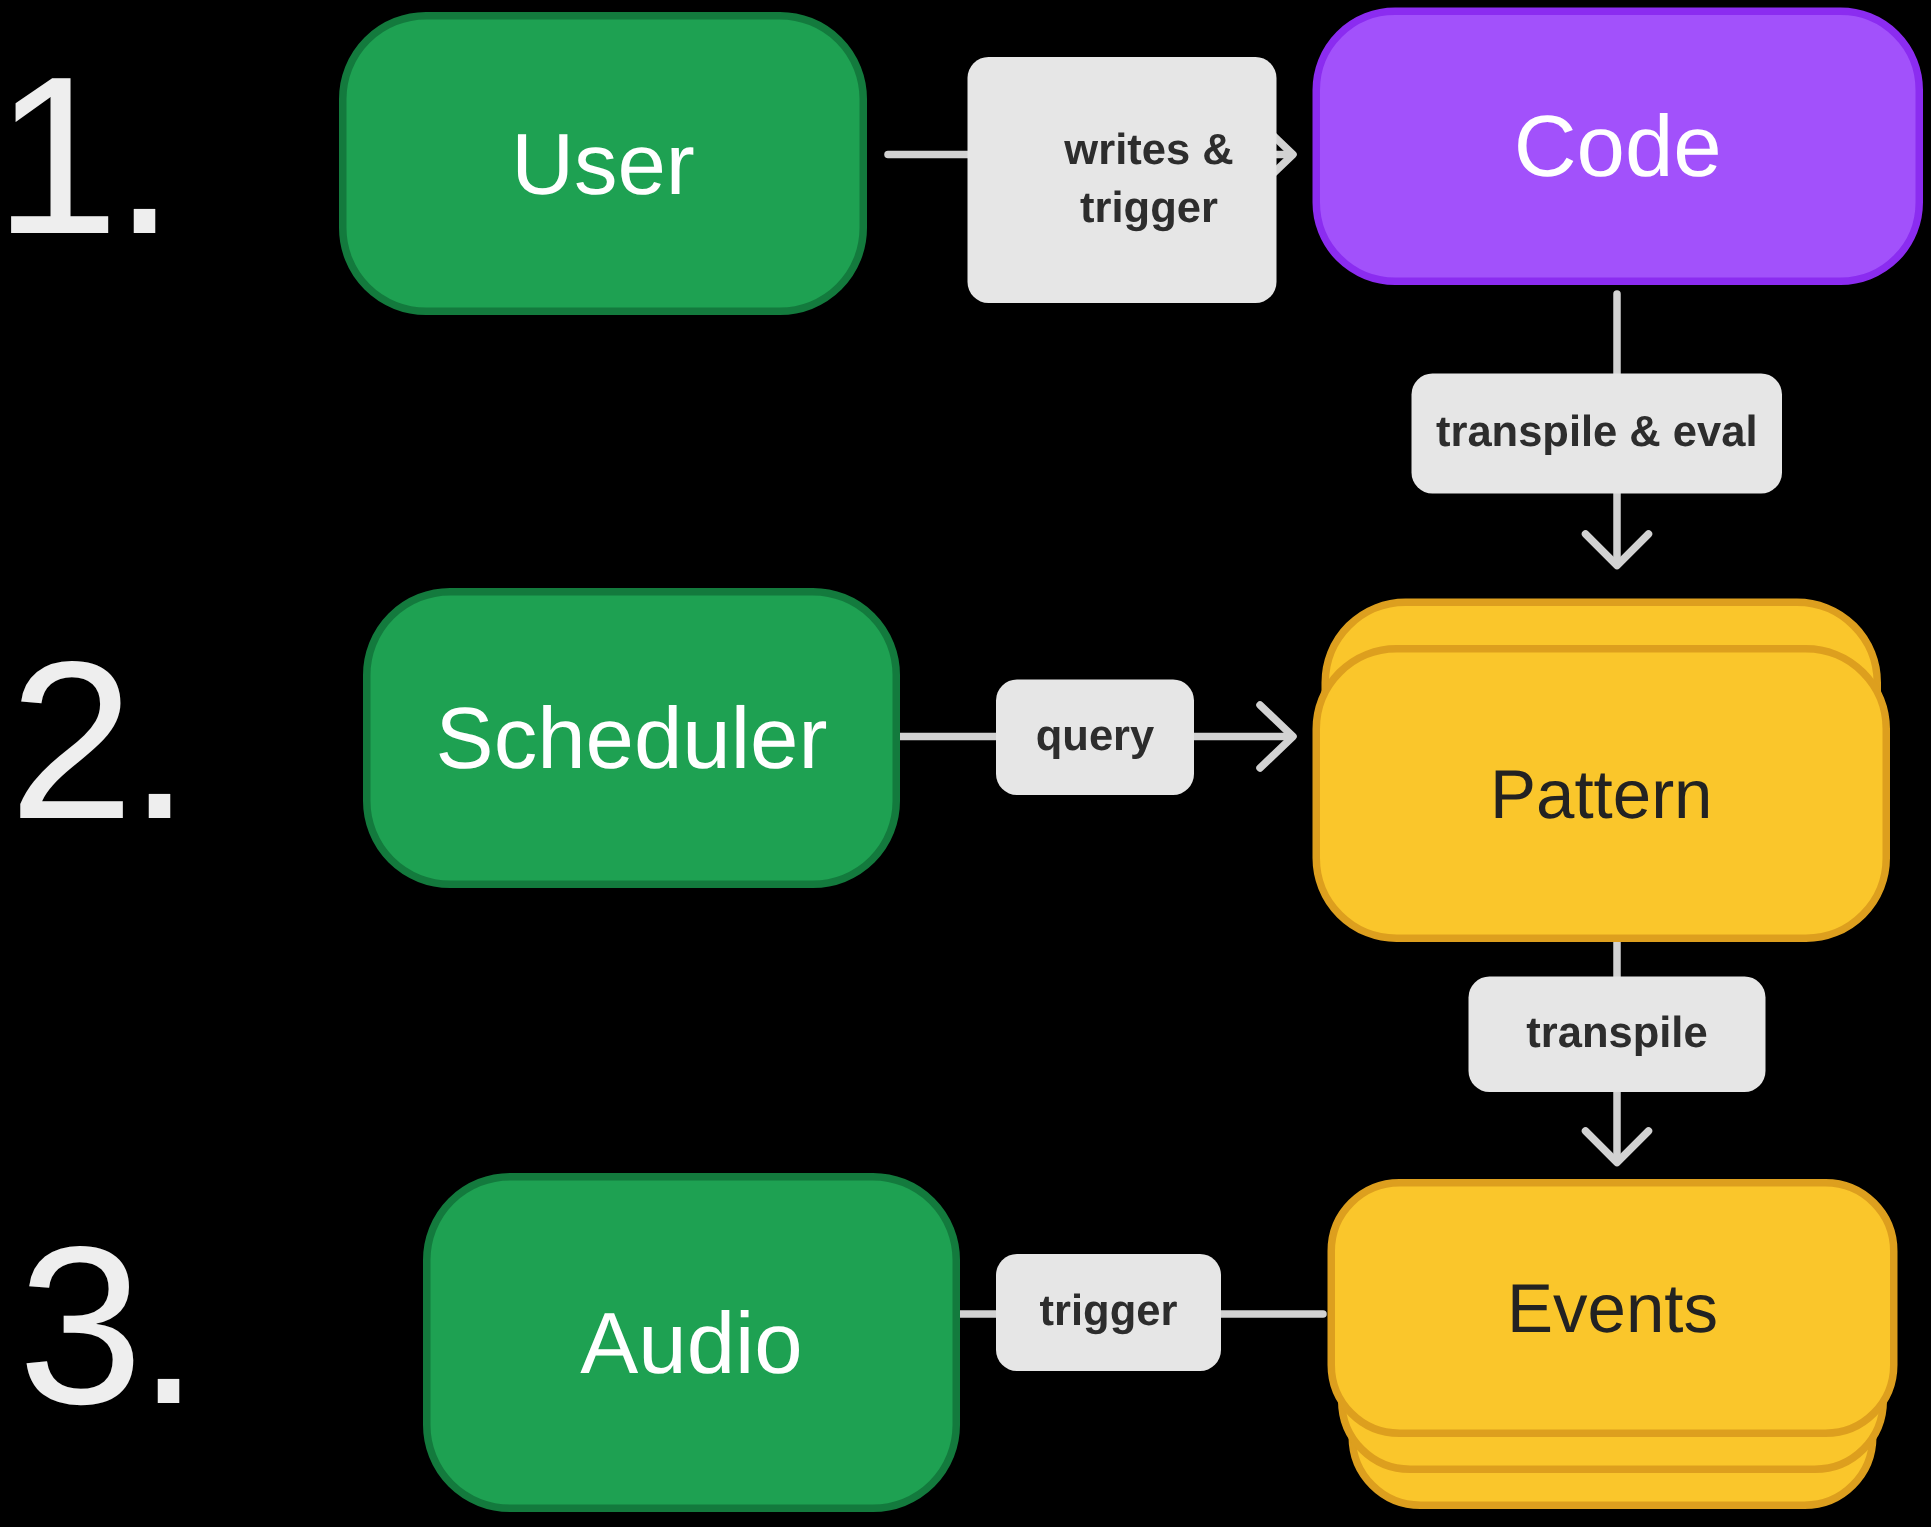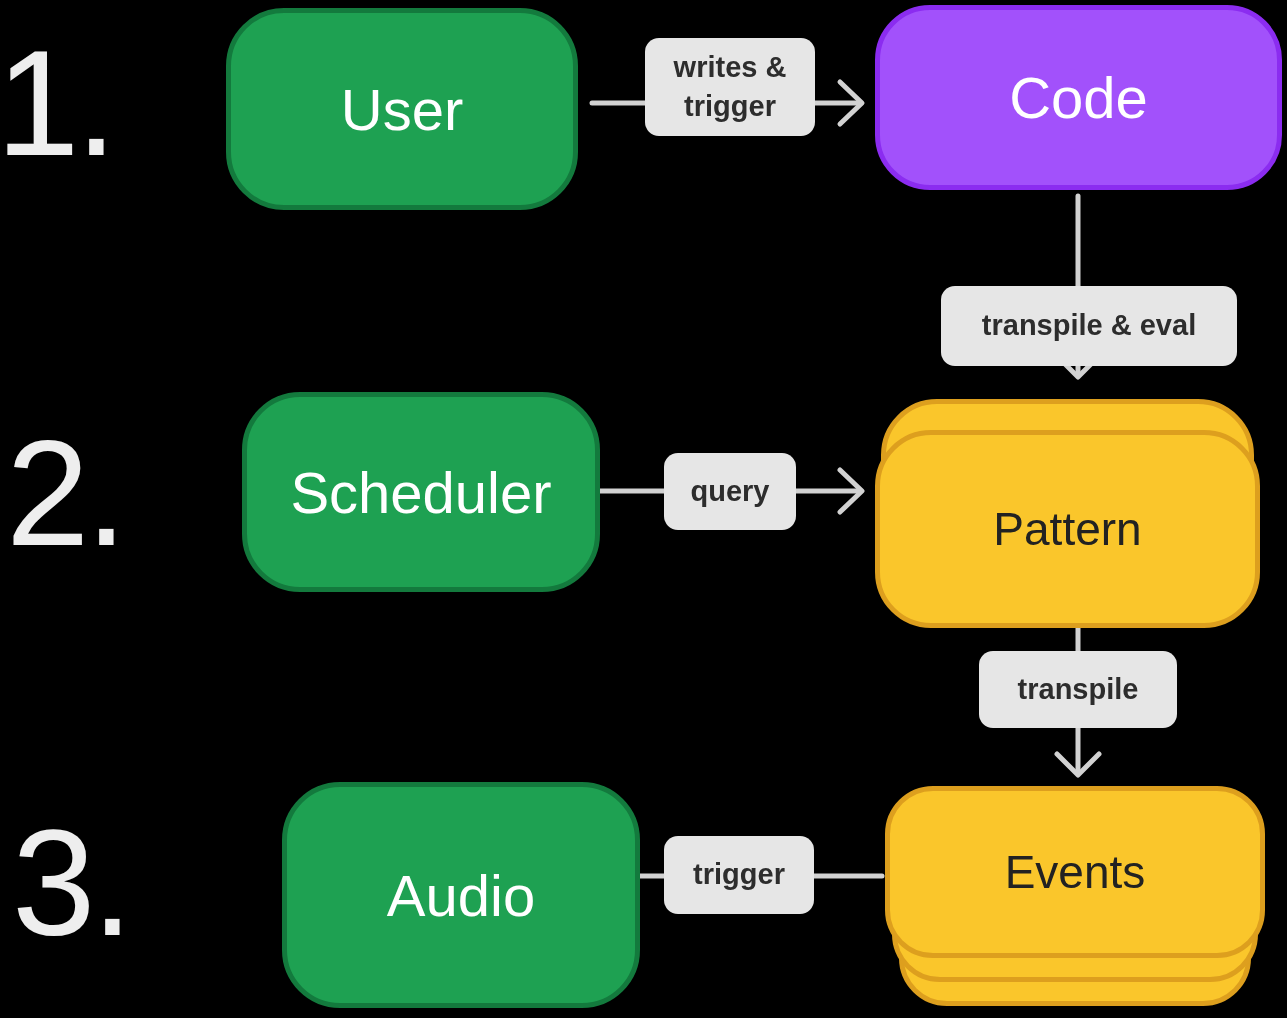--- a/index.html
+++ b/index.html
@@ -143,26 +143,26 @@
   </div>
 
   <div class="stack" style="left:885px;top:786px;width:380px;height:222px;">
     <div class="layer" style="left:14px;top:48px;width:352px;height:172px;"></div>
     <div class="layer" style="left:7px;top:24px;width:366px;height:172px;"></div>
     <div class="layer main" style="left:0;top:0;width:380px;height:172px;">
       <span>Events</span>
     </div>
   </div>
 
-  <div class="edge-label" style="left:645px;top:38px;width:170px;height:98px;">
+  <div class="edge-label" style="left:645px;top:38px;width:170px;height:164px;padding-left:36px;">
     <span>writes &amp;</span>
     <span>trigger</span>
   </div>
 
-  <div class="edge-label" style="left:941px;top:249px;width:296px;height:80px;margin-top:37px;">
+  <div class="edge-label" style="left:941px;top:249px;width:247px;height:80px;">
     <span>transpile &amp; eval</span>
   </div>
 
   <div class="edge-label" style="left:664px;top:453px;width:132px;height:77px;">
     <span>query</span>
   </div>
 
   <div class="edge-label" style="left:979px;top:651px;width:198px;height:77px;">
     <span>transpile</span>
   </div>

